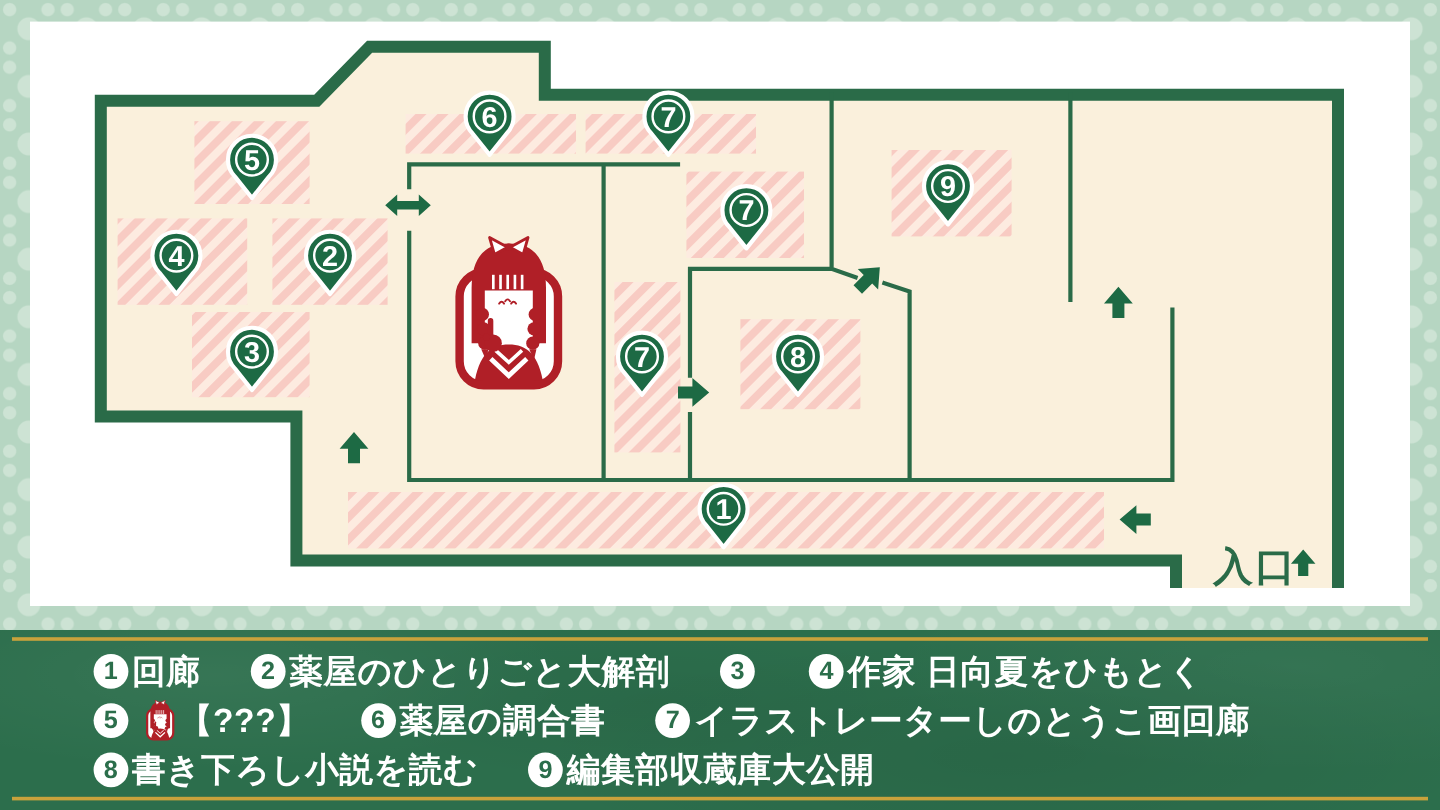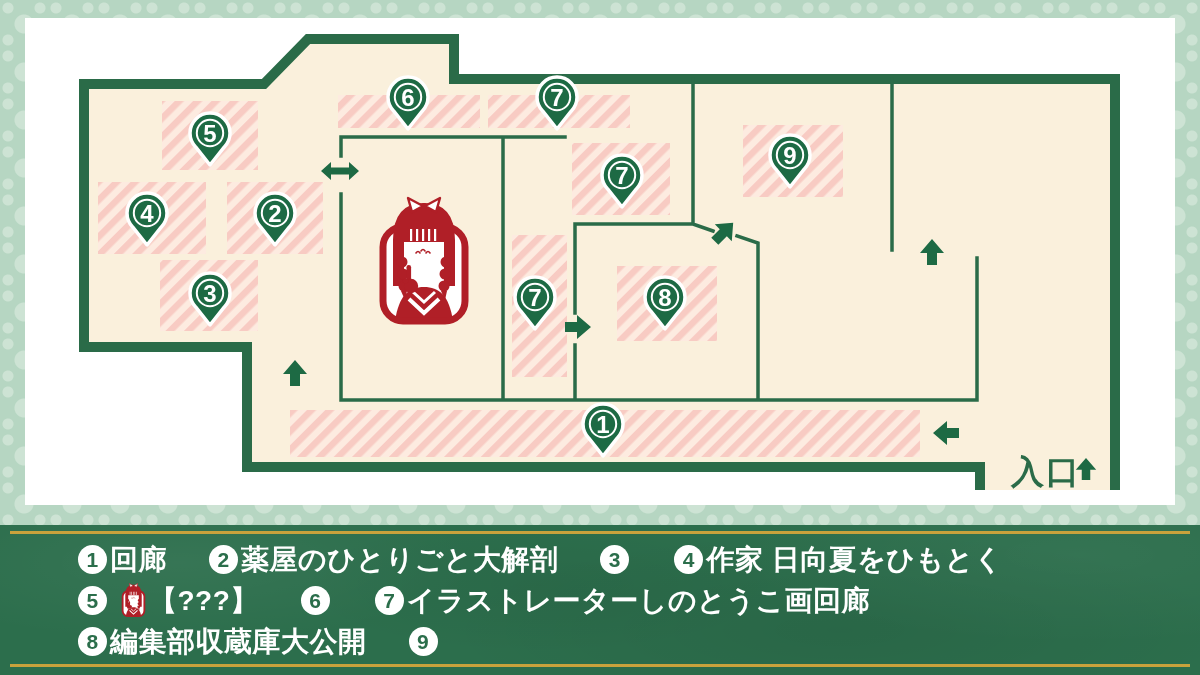--- a/index.html
+++ b/index.html
@@ -203,25 +203,27 @@
             <span>作家 日向夏をひもとく</span>
           </span></div>
         <div class="legend-row"><span class="legend-item">
             <span class="lnum">5</span>
             <svg viewBox="0 0 100 132" class="mini-char-icon">
               <use href="#maomao"></use>
             </svg>
             <span>【???】</span>
           </span><span class="legend-item">
             <span class="lnum">6</span>
+            <span>薬屋の調合書</span>
           </span><span class="legend-item">
             <span class="lnum">7</span>
             <span>イラストレーターしのとうこ画回廊</span>
           </span></div>
         <div class="legend-row"><span class="legend-item">
             <span class="lnum">8</span>
+            <span>書き下ろし小説を読む</span>
+          </span><span class="legend-item">
+            <span class="lnum">9</span>
             <span>編集部収蔵庫大公開</span>
-          </span><span class="legend-item">
-            <span class="lnum">9</span>
           </span></div>
       </div>
   </div>
 </div>
 
 </body></html>

